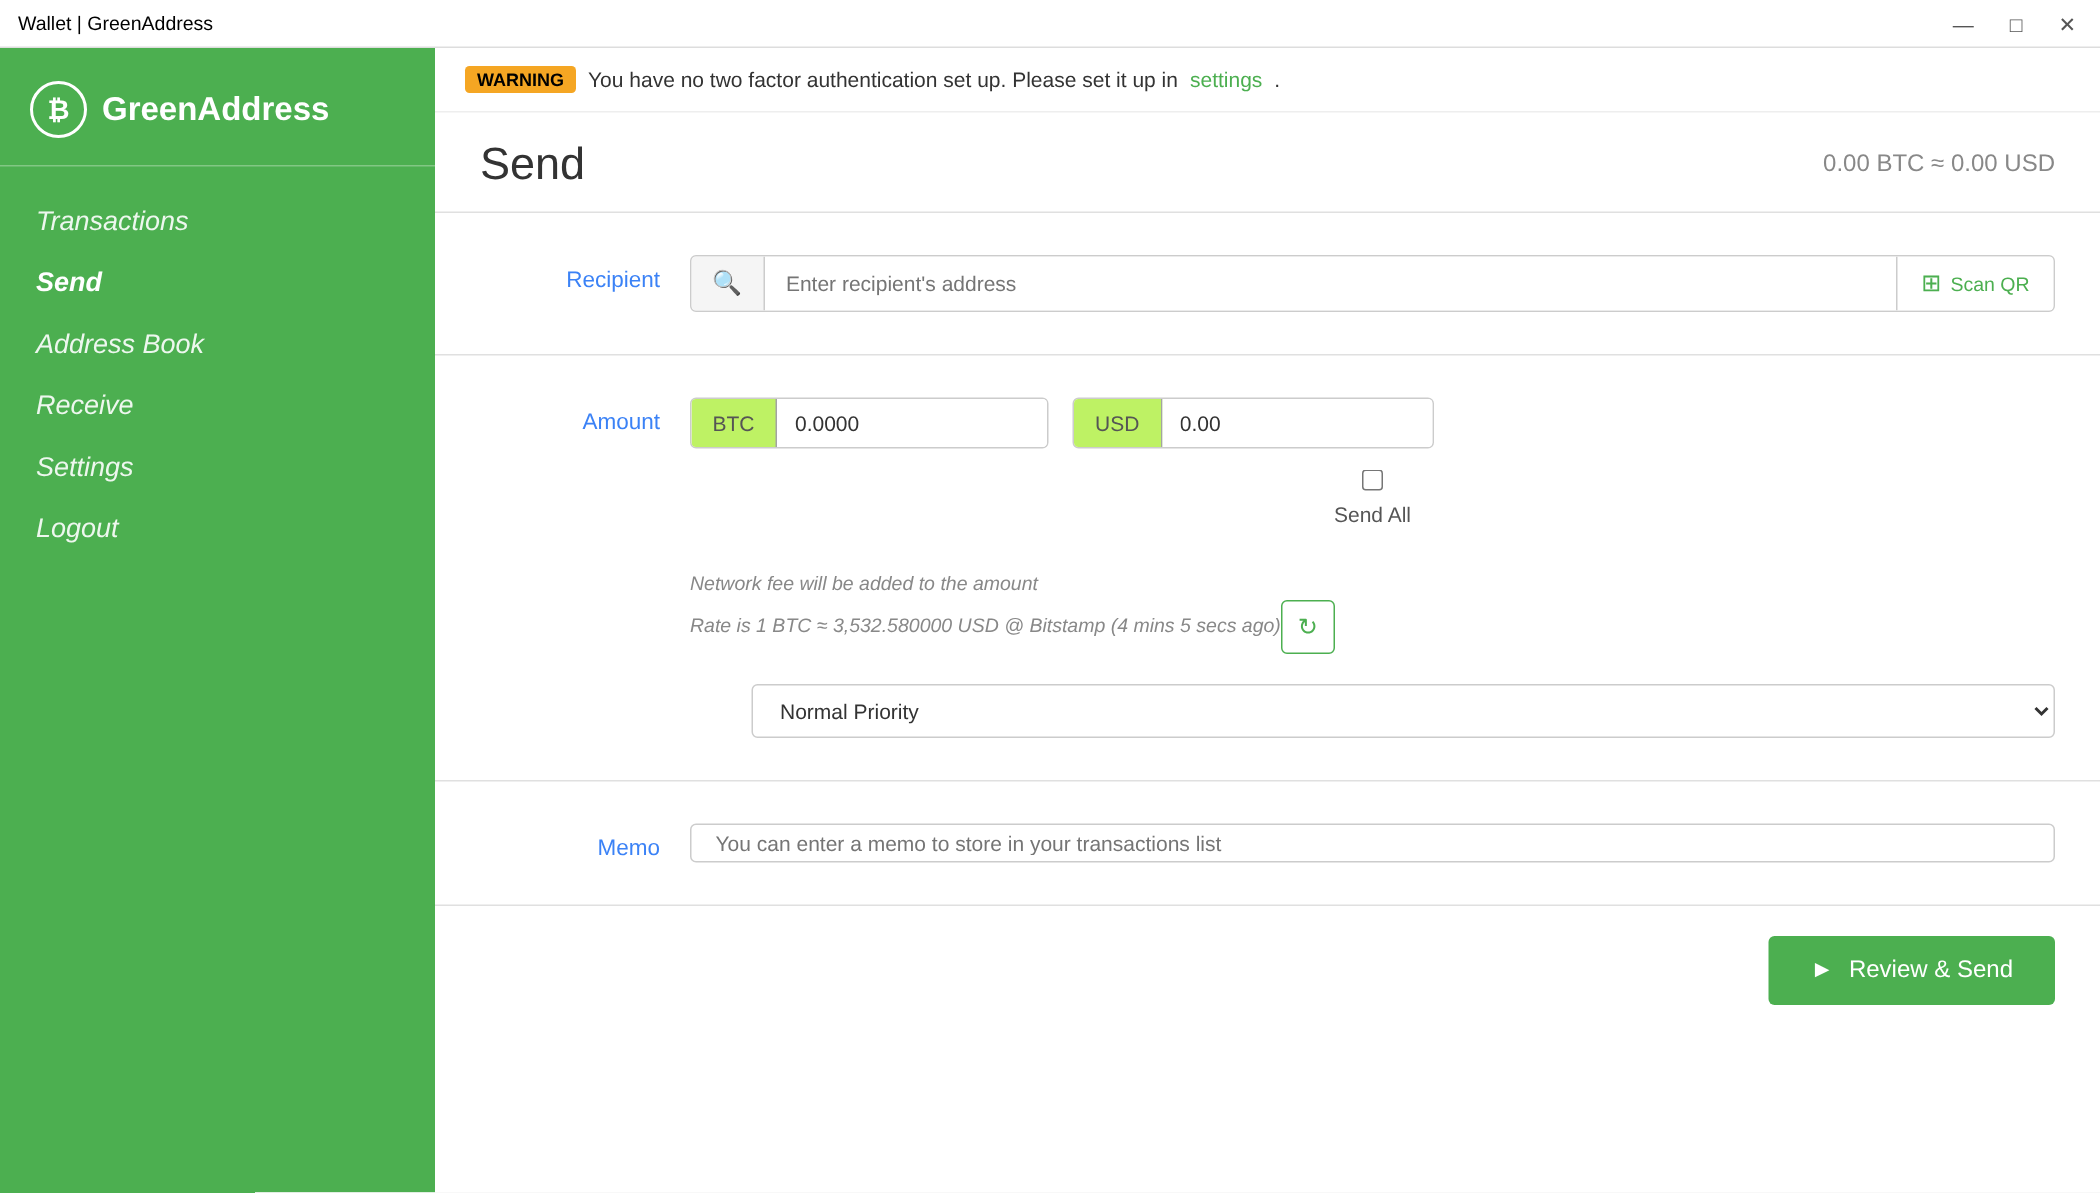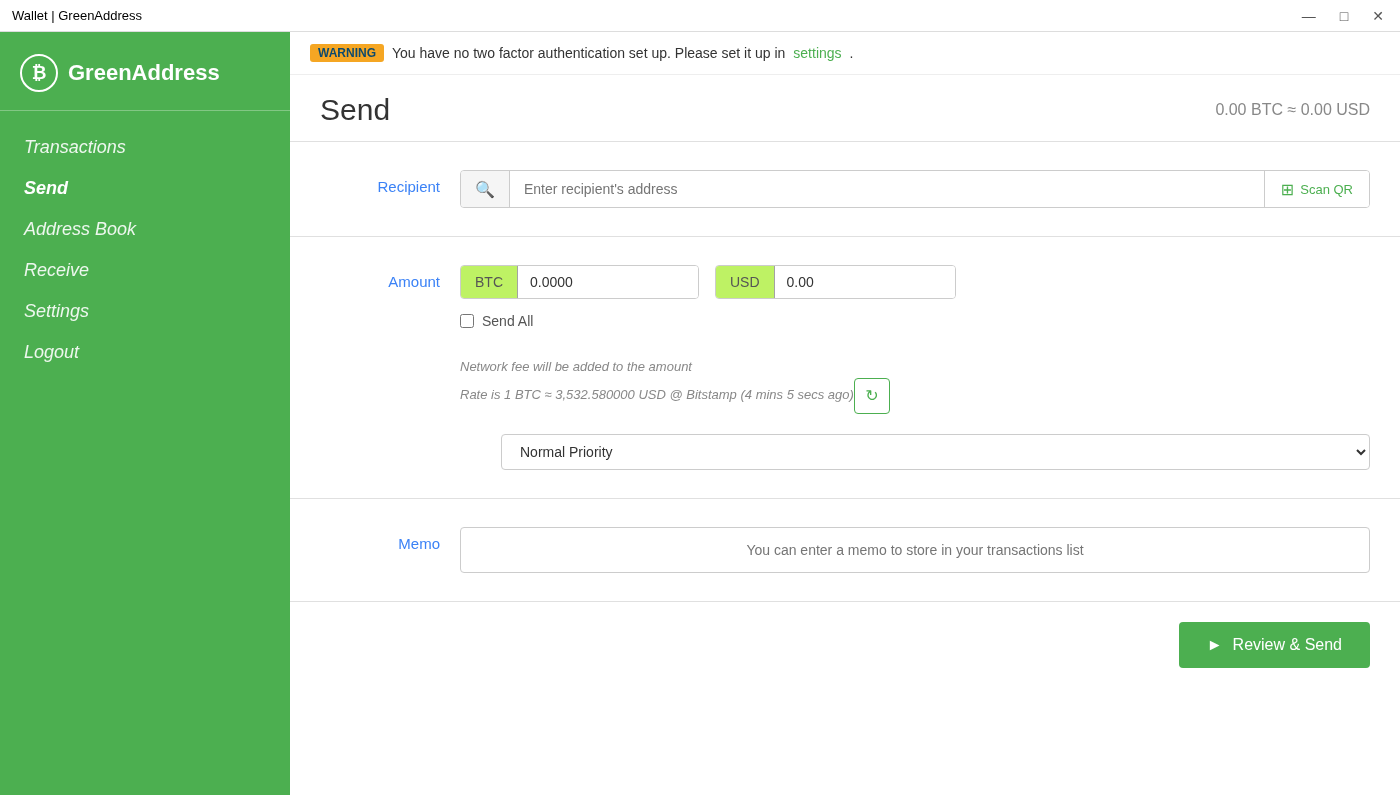--- a/index.html
+++ b/index.html
@@ -110,21 +110,21 @@
       background: #fff;
       font-size: 14px;
       color: #333;
       border-bottom: 1px solid #eee;
       display: flex;
       align-items: center;
       gap: 8px;
     }
     .warning-badge {
       background: #f5a623;
-      color: #0c4a6e;
+      color: #000000;
       font-size: 12px;
       font-weight: bold;
       padding: 2px 8px;
       border-radius: 3px;
     }
     .warning-link {
       color: #4caf50;
       cursor: pointer;
     }
 
@@ -239,20 +239,21 @@
       color: #333;
       width: 180px;
     }
 
     
     .send-all-row {
       display: flex;
       align-items: center;
       gap: 8px;
       margin-top: 4px;
+      flex-direction: column;
     }
     .send-all-checkbox {
       width: 14px;
       height: 14px;
       cursor: pointer;
     }
     .send-all-label {
       font-size: 14px;
       color: #555;
     }
@@ -299,25 +300,24 @@
       appearance: auto;
       min-width: 160px;
       margin-left: 41px;
     }
 
     
     .memo-input {
       width: 100%;
       border: 1px solid #ccc;
       border-radius: 4px;
-      padding: 14px 16px;
+      padding: 4px 16px;
       font-size: 14px;
       color: #3b82f6;
       outline: none;
-      text-align: center;
     }
 
     
     .footer-bar {
       padding: 20px 30px;
       display: flex;
       justify-content: flex-end;
       background: #fff;
     }
     .review-send-btn {

